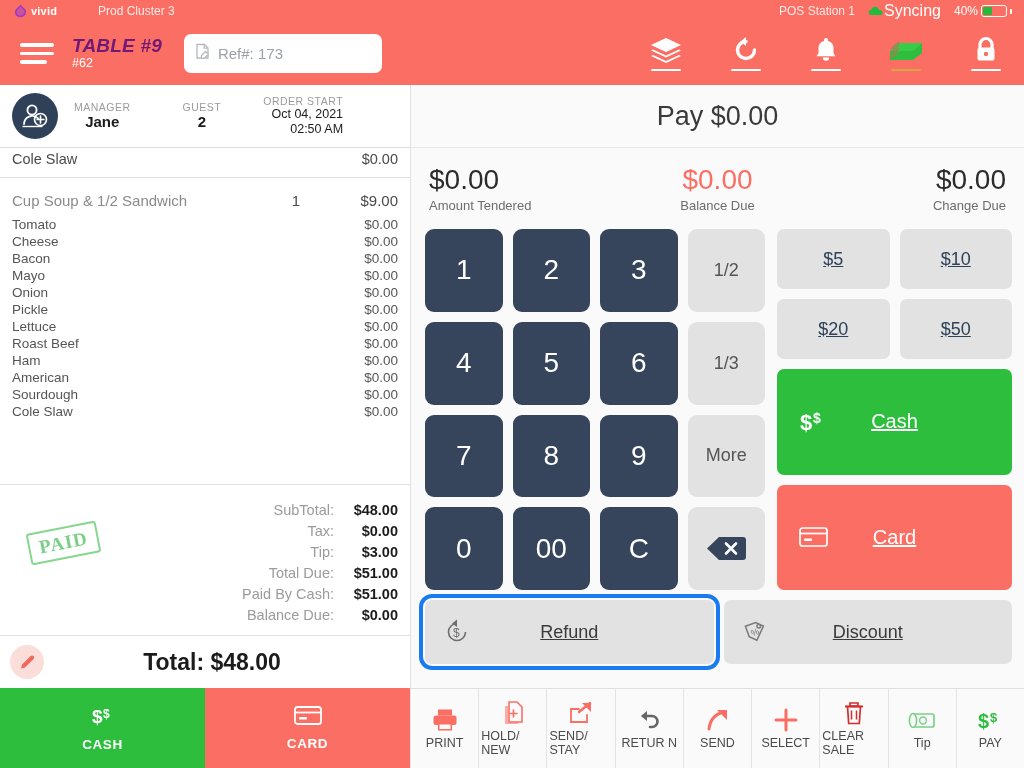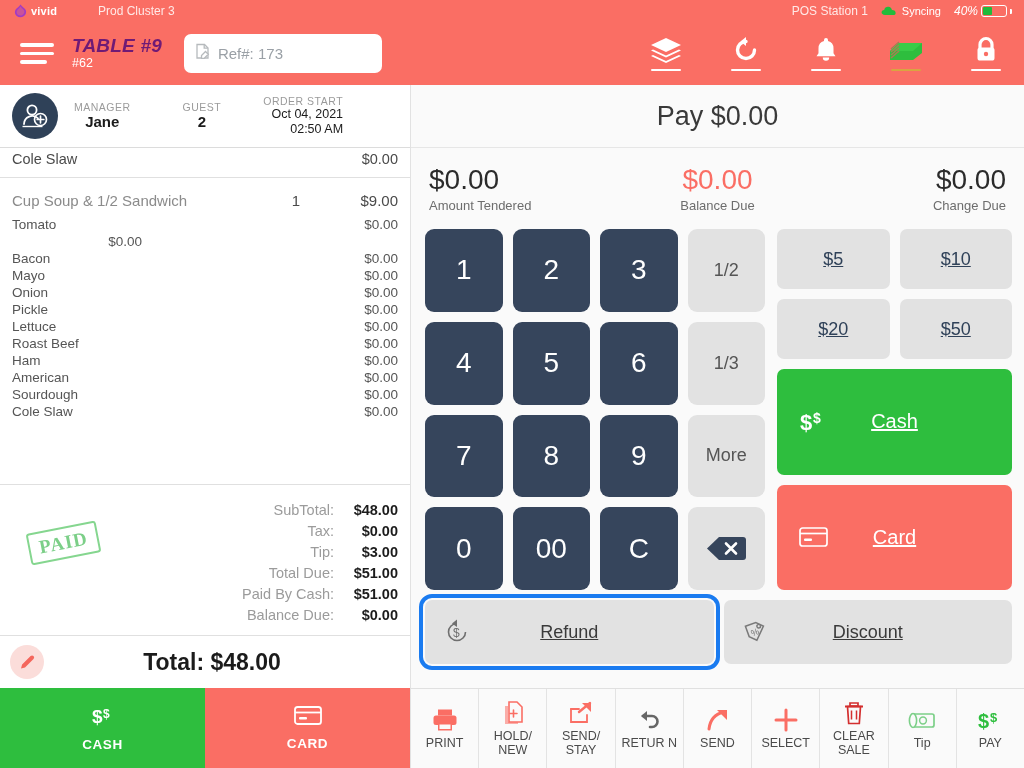--- a/index.html
+++ b/index.html
@@ -16,22 +16,22 @@
     display: flex; align-items: center; flex: 0 0 22px;
     font-size: 11.5px; position: relative;
   }
   .sb-logo { display: flex; align-items: center; gap: 4px; margin-left: 14px; }
   .sb-logo-mark { width: 13px; height: 14px; position: relative; }
   .sb-logo-text { font-size: 11px; font-weight: 700; letter-spacing: .2px; color: #fff; }
   .sb-cluster { position: absolute; left: 98px; font-size: 12px; color: #ffe9e7; }
   .sb-datetime { position: absolute; left: 0; right: 0; text-align: center; font-size: 12px; color: #fff; }
   .sb-right { position: absolute; right: 12px; display: flex; align-items: center; gap: 13px; }
   .sb-station { font-size: 12px; color: #ffe9e7; }
-  .sb-sync { display: flex; align-items: center; gap: 5px; font-size: 11px; }
-  .sb-batt { display: flex; align-items: center; gap: 3px; font-size: 12px; font-style: italic; }
+  .sb-sync { display: flex; align-items: center; font-size: 16px; }
+  .sb-batt { display: flex; align-items: center; gap: 3px; font-size: 12px; }
   .batt-body {
     width: 26px; height: 12px; border: 1.6px solid #fff; border-radius: 3px;
     padding: 1.4px; display: flex; align-items: center;
   }
   .batt-fill { height: 100%; width: 40%; background: #22BB3B; border-radius: 1px; }
   .batt-cap { width: 2px; height: 5px; background: #fff; border-radius: 0 1px 1px 0; }
 
   
   .header {
     height: 63px; background: #FA6E64; flex: 0 0 63px;
@@ -147,21 +147,21 @@
   .ba-btn .ba-label { flex: 1; text-align: center; font-size: 18px; color: #3a3a3a; text-decoration: underline; }
   .ba-focus { outline: 4px solid #1A7BF0; outline-offset: 2px; }
 
   
   .toolbar { height: 80px; flex: 0 0 80px; background: #FAFAFA; border-top: 1px solid #e0e0e0; display: flex; }
   .tb-btn {
     flex: 1; display: flex; flex-direction: column; align-items: center; justify-content: center;
     gap: 3px; border-right: 1px solid #e3e3e3; cursor: pointer; padding: 0 2px;
   }
   .tb-btn:last-child { border-right: none; }
-  .tb-label { font-size: 12.5px; color: #4a4a4a; text-align: center; line-height: 1.12; }
+  .tb-label { font-size: 12.5px; color: #4a4a4a; text-align: left; line-height: 1.12; }
   .tb-icon { height: 26px; display: flex; align-items: center; justify-content: center; }
 </style>
 </head>
 <body>
 
 <div id="app">
 
   <div class="statusbar">
     <div class="sb-logo">
       <span class="sb-logo-mark">
@@ -299,20 +299,21 @@
           <span class="qty">1</span>
           <span class="pr">$9.00</span>
         </div>
         <div id="modifier-list">
             <div class="item-row mod-row">
               <span class="nm">Tomato</span>
               <span class="qty"></span>
               <span class="pr">$0.00</span>
             </div>
             <div class="item-row mod-row">
+              <span class="nm">Cheese</span>
               <span class="qty"></span>
               <span class="pr">$0.00</span>
             </div>
             <div class="item-row mod-row">
               <span class="nm">Bacon</span>
               <span class="qty"></span>
               <span class="pr">$0.00</span>
             </div>
             <div class="item-row mod-row">
               <span class="nm">Mayo</span>

